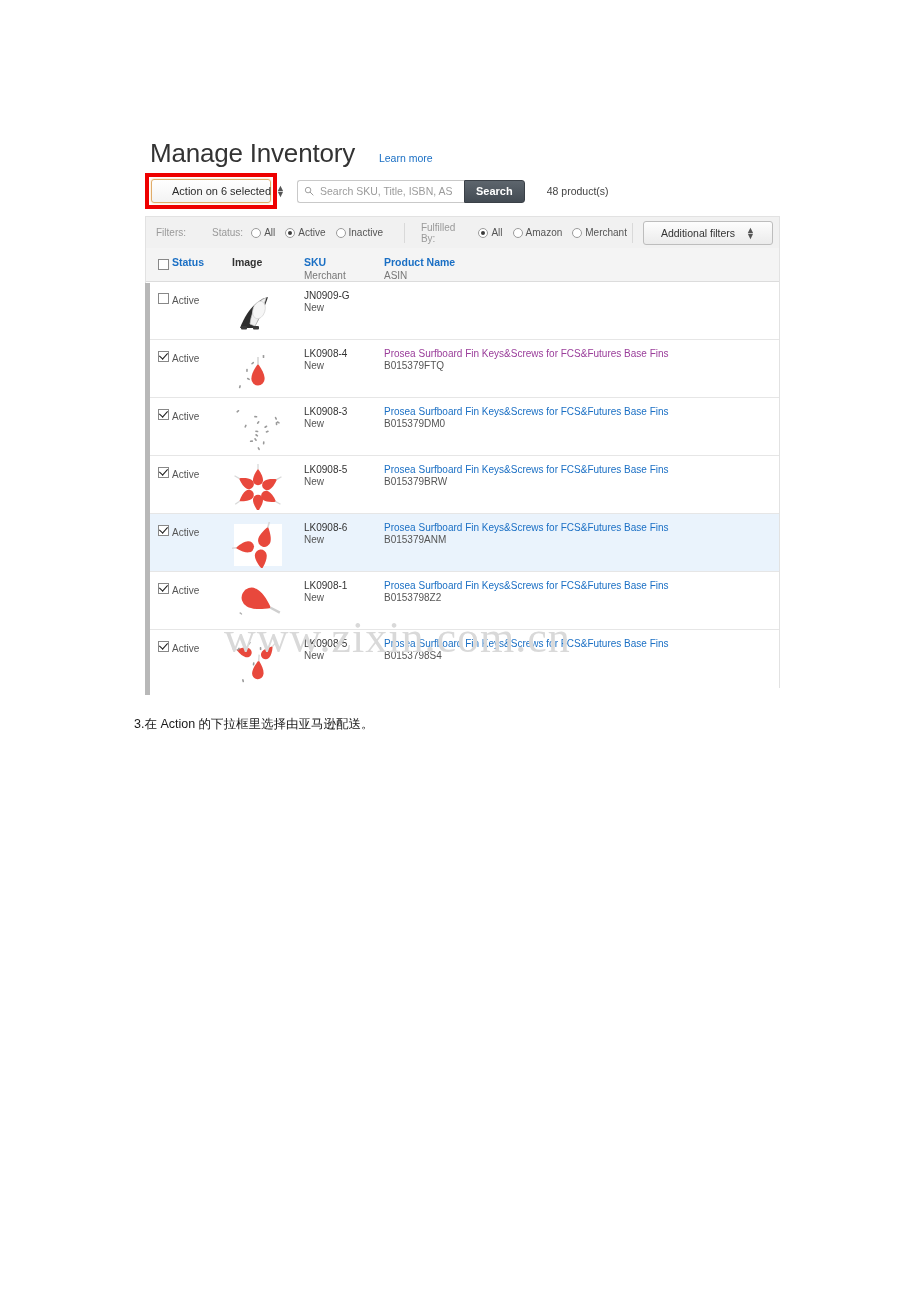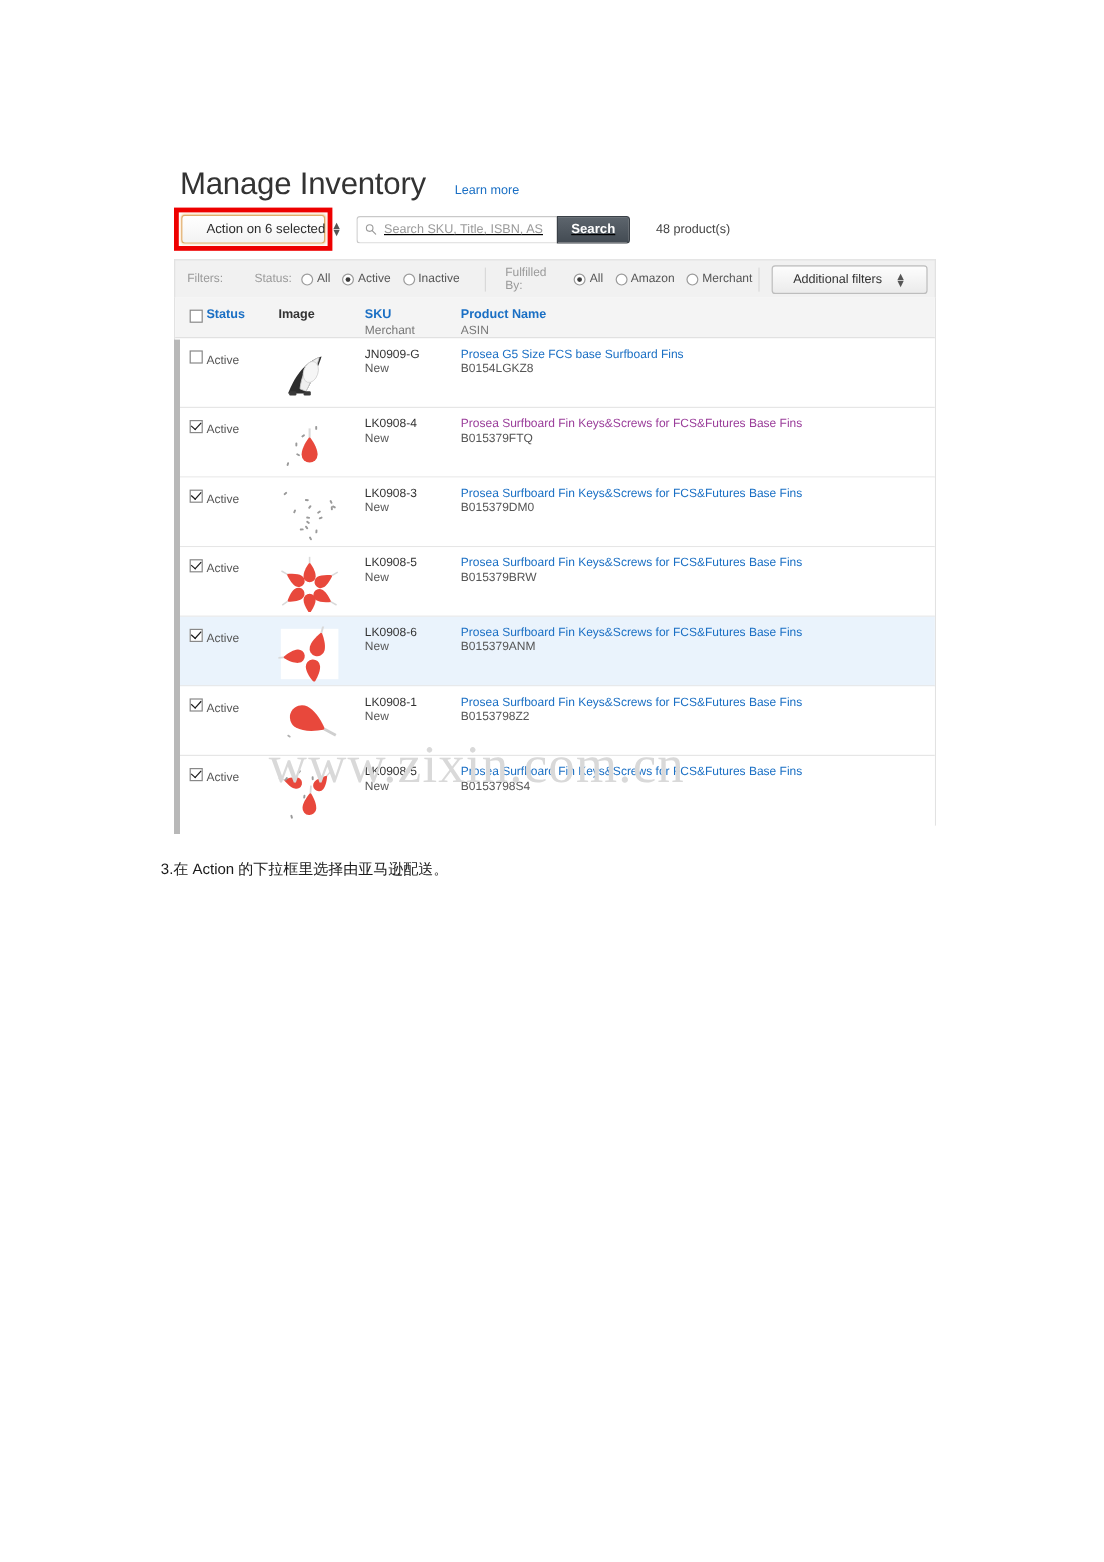--- a/index.html
+++ b/index.html
@@ -84,21 +84,20 @@
     flex-direction: column;
     margin-left: 5px;
   }
   .spin-arrows span { display: block; height: 6px; }
 
   .search-wrap {
     position: relative;
     display: flex;
     align-items: flex-end;
     margin-left: 20px;
-    text-decoration: underline;
   }
   .search-input {
     width: 167px;
     height: 23px;
     box-sizing: border-box;
     border: 1px solid #c9c9c9;
     border-right: none;
     border-radius: 3px 0 0 3px;
     padding: 0 4px 0 22px;
     font-size: 10.5px;
@@ -467,24 +466,20 @@
                 <path d="M18,34 C20,18 27,10 34,8 C31,18 27,29 23,36 Z" fill="#efefef" stroke="#cfcfcf" stroke-width="0.7"></path>
                 <ellipse cx="27" cy="20" rx="6" ry="9" transform="rotate(18 27 20)" fill="#f6f6f6" stroke="#d4d4d4" stroke-width="0.7"></ellipse>
                 <rect x="9" y="36" width="6" height="3.6" rx="1" fill="#3a3a3a"></rect>
                 <rect x="21" y="36" width="6" height="3.6" rx="1" fill="#3a3a3a"></rect>
               </svg>
             </div>
           </div>
           <div class="c-sku">
             <div class="cell-sku">JN0909-G</div>
             <div class="cell-cond">New</div>
-          </div>
-          <div class="c-name">
-            <a href="#" class="cell-name">Prosea G5 Size FCS base Surfboard Fins</a>
-            <span class="cell-asin">B0154LGKZ8</span>
           </div>
         </div>
         <div class="row">
           <div class="c-check"><span class="chk on"></span></div>
           <div class="c-status"><span class="cell-status">Active</span></div>
           <div class="c-image">
             <div class="thumb">
               <svg width="52" height="46" viewBox="0 0 52 46">
                 <rect x="25.6" y="25.3" width="3.2" height="1.6" rx="0.7" fill="#9a9a9a" transform="rotate(21 25.6 25.3)"></rect>
                 <rect x="15.8" y="20.8" width="3.2" height="1.6" rx="0.7" fill="#9a9a9a" transform="rotate(91 15.8 20.8)"></rect>

